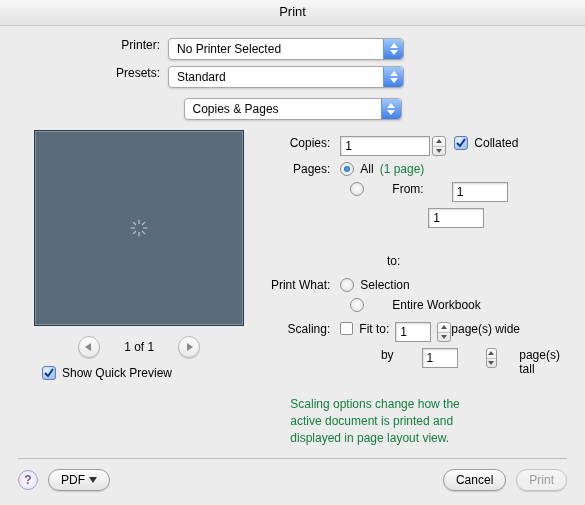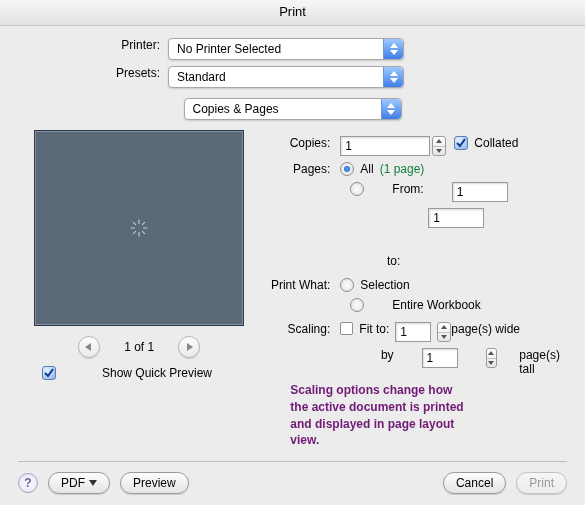--- a/index.html
+++ b/index.html
@@ -12,36 +12,36 @@
 .select .cap { position: absolute; right: 0; top: 0; bottom: 0; width: 20px; background: linear-gradient(#9ec9ff,#3f7de8); border-left: 1px solid #6a97d8; border-radius: 0 4px 4px 0; display:flex; flex-direction:column; align-items:center; justify-content:center; }
 .select .cap svg { display:block; }
 .sel-wide { width: 236px; }
 .sel-mid { width: 218px; }
 .mid { display: flex; margin-top: 10px; }
 .preview-col { width: 260px; }
 .pv-box { width: 210px; height: 196px; margin: 0 auto; background: #5a6a78; border: 1px solid #2d3a47; box-shadow: inset 0 0 0 1px #84919d; position:relative; }
 .spinner { position:absolute; top:50%; left:50%; width:18px; height:18px; margin:-9px 0 0 -9px; }
 .pg-nav { display:flex; align-items:center; justify-content:center; gap:24px; margin-top:10px; }
 .nav-btn { width:22px; height:22px; border-radius:11px; border:1px solid #b7b7b7; background:linear-gradient(#fdfdfd,#e9e9e9); display:flex; align-items:center; justify-content:center; box-shadow:0 1px 1px rgba(0,0,0,.15); }
-.chk { display:flex; align-items:center; margin:8px 0 8px 24px;gap:40px; }
+.chk { display:flex; align-items:center; margin:8px 0 8px 24px; }
 .aqua-check { width:14px; height:14px; border:1px solid #5a7eb3; border-radius:3px; background:radial-gradient(circle at 30% 25%, #e6f0ff, #8fb6ef); display:inline-flex; align-items:center; justify-content:center; margin-right:6px; }
 .aqua-check svg { display:block; }
 .plain-check { width:13px; height:13px; border:1px solid #8e8e8e; border-radius:2px; background:#fff; display:inline-block; margin-right:6px; }
 .btn { height:22px; padding:0 12px; border:1px solid #9b9b9b; border-radius:11px; background:linear-gradient(#fdfdfd,#e4e4e4); box-shadow:0 1px 1px rgba(0,0,0,.15); display:inline-flex; align-items:center; gap:4px; }
 .btn.disabled { color:#999; border-color:#c3c3c3; background:linear-gradient(#f5f5f5,#ededed); }
 .opts { flex:1; padding-left:10px; }
 .opt-row { display:flex; align-items:flex-start; margin:6px 0; }
 .opt-lbl { width:70px; text-align:right; padding-right:10px; }
 .field { background:#fff; border:1px solid #9a9a9a; height:20px; padding:0 4px; box-shadow: inset 1px 1px 2px rgba(0,0,0,.15); }
 .stepper { width:14px; height:20px; border:1px solid #9a9a9a; border-radius:3px; background:linear-gradient(#fefefe,#e6e6e6); margin-left:2px; display:flex; flex-direction:column; }
 .stepper div { flex:1; display:flex; align-items:center; justify-content:center; }
 .stepper div:first-child { border-bottom:1px solid #c2c2c2; }
 .radio { width:14px; height:14px; border:1px solid #8e8e8e; border-radius:50%; background:radial-gradient(#fff,#ddd); display:inline-flex; align-items:center; justify-content:center; margin-right:6px; vertical-align:middle; }
 .radio.on::after { content:""; width:6px; height:6px; border-radius:50%; background:radial-gradient(#5ea4ff,#1a56c4); }
-.note { color:#701a75; line-height:1.4; margin-top:6px; padding-left:20px; max-width:200px;font-weight:bold; }
+.note { color:#15803d; line-height:1.4; margin-top:20px; padding-left:20px; max-width:200px; }
 .sep { border:0; border-top:1px solid #bdbdbd; margin:12px 0 10px; }
 .footer { display:flex; align-items:center; padding:0 18px 14px; }
 .help { width:20px; height:20px; border-radius:50%; border:1px solid #a9a0c6; background:radial-gradient(#fff,#e4dcf3); color:#6d5aa8; display:flex; align-items:center; justify-content:center; font-weight:bold; margin-right:10px; }
 .spacer { flex:1; }
 .indent { margin-left:80px;gap:22px; }
 </style>
 </head>
 <body>
 
 <div class="title">Print</div>
@@ -225,23 +225,20 @@
 
 <div class="footer">
   <div class="help">?</div>
   <div class="btn">
     <span>PDF</span>
     <svg width="8" height="6">
         <polygon points="0,0 8,0 4,6" fill="#333"></polygon>
       </svg>
   </div>
   <span style="width:10px"></span>
-  <div class="btn">
-    <span>Preview</span>
-  </div>
   <div class="spacer"></div>
   <div class="btn">
     <span>Cancel</span>
   </div>
   <span style="width:10px"></span>
   <div class="btn disabled">
     <span>Print</span>
   </div>
 </div>
 

